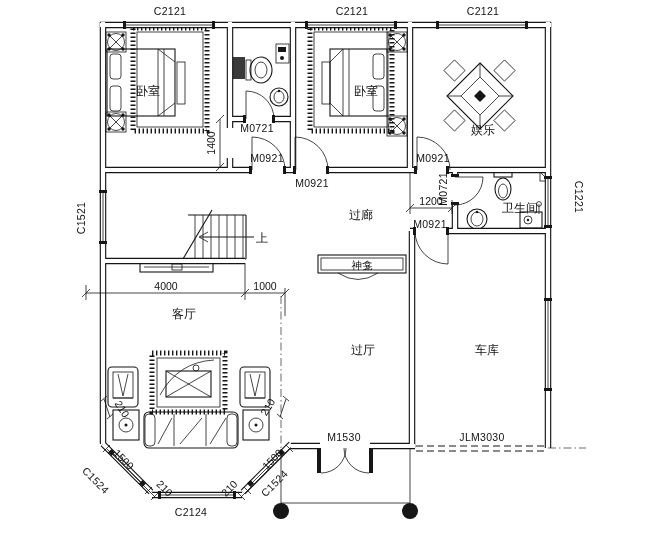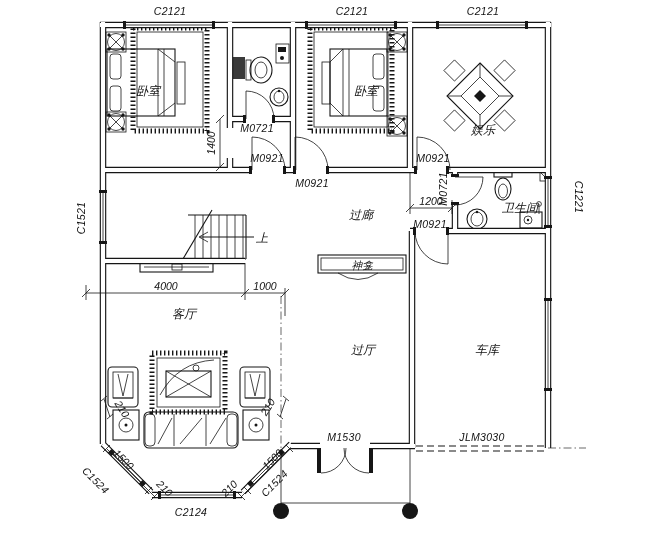--- a/index.html
+++ b/index.html
@@ -1,16 +1,16 @@
 <!DOCTYPE html>
 <html><head>
 <meta charset="utf-8">
 <style>
   html,body{margin:0;padding:0;background:#ffffff;}
-  #stage{width:622px;height:539px;background:#fff;position:relative;overflow:hidden;font-style:italic;}
+  #stage{width:622px;height:539px;background:#fff;position:relative;overflow:hidden;}
   svg{display:block;}
   .wb{stroke:#161616;stroke-width:6.5;fill:none;}
   .ww{stroke:#ffffff;stroke-width:4.2;fill:none;}
   .ln{stroke:#161616;stroke-width:1.1;fill:none;}
   .tn{stroke:#161616;stroke-width:0.8;fill:none;}
   .dim{stroke:#161616;stroke-width:0.8;fill:none;}
   .dash{stroke:#161616;stroke-width:1.1;fill:none;stroke-dasharray:7 4;}
   .axis{stroke:#2a2a2a;stroke-width:0.7;fill:none;stroke-dasharray:8 3 1.5 3;}
   .bk{fill:#161616;stroke:none;}
   .comb{stroke:#161616;stroke-width:5;fill:none;stroke-dasharray:1.4 2.6;}

